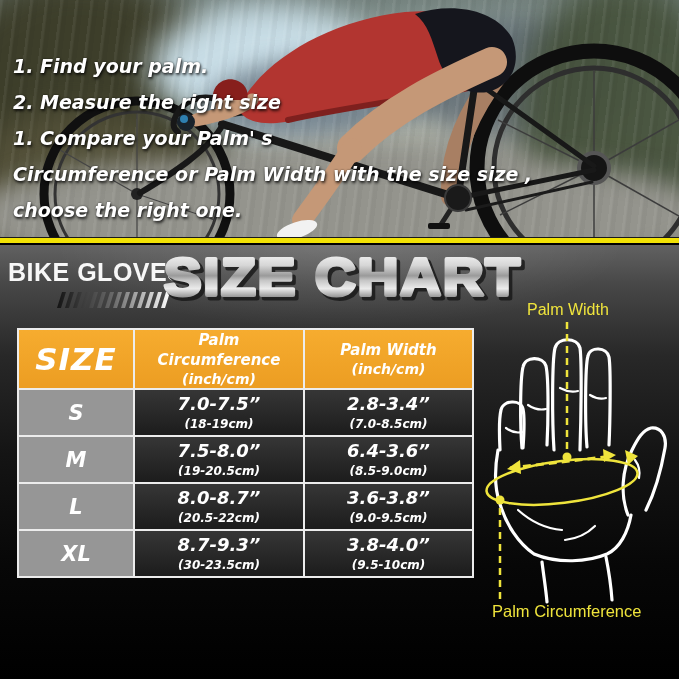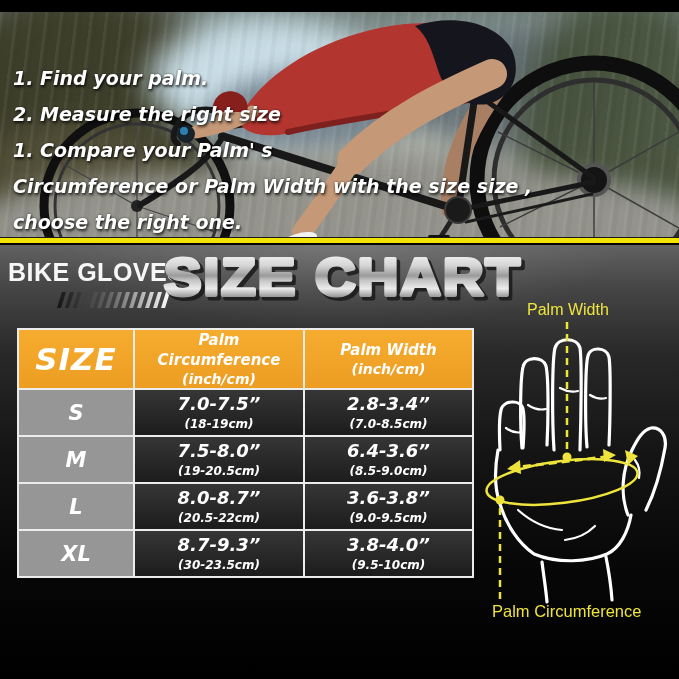--- a/index.html
+++ b/index.html
@@ -1,21 +1,21 @@
 <!DOCTYPE html>
 <html><head>
 <meta charset="utf-8">
 <style>
   * { margin:0; padding:0; box-sizing:border-box; }
   html,body { width:679px; height:679px; }
   body { font-family:"DejaVu Sans", sans-serif; background:#000; position:relative; overflow:hidden; }
   .stage { position:absolute; left:0; top:0; width:679px; height:679px; }
 
   
-  .photo { position:absolute; left:0; top:12px; width:679px; height:237px; overflow:hidden;
+  .photo { position:absolute; left:0; top:0; width:679px; height:237px; overflow:hidden;
            background:linear-gradient(180deg,#75837f 0%,#9fb0ae 30%,#a8aca3 55%,#8f8f88 72%,#77766f 100%); }
   .blob { position:absolute; border-radius:50%; }
   .b-sky    { left:150px; top:5px;  width:230px; height:125px; background:#c8dde6; filter:blur(16px); }
   .b-mount  { left:205px; top:55px; width:240px; height:80px;  background:#6d7c88; filter:blur(11px); opacity:.85; transform:rotate(-5deg); }
   .b-mount2 { right:40px; top:20px; width:230px; height:120px; background:#55606a; filter:blur(13px); opacity:.7; }
   .b-trees-l  { left:-70px; top:-30px; width:300px; height:270px; background:#3d3e2a; filter:blur(18px); }
   .b-trees-l2 { left:-40px; top:110px; width:230px; height:150px; background:#55523a; filter:blur(16px); opacity:.9; }
   .b-trees-r  { right:-50px; top:-20px; width:210px; height:260px; background:#46523c; filter:blur(16px); opacity:.95; }
   .b-road   { left:-20px; bottom:-40px; width:720px; height:120px; background:#94948d; filter:blur(12px); border-radius:40%; }
   .streaks { position:absolute; inset:0;

